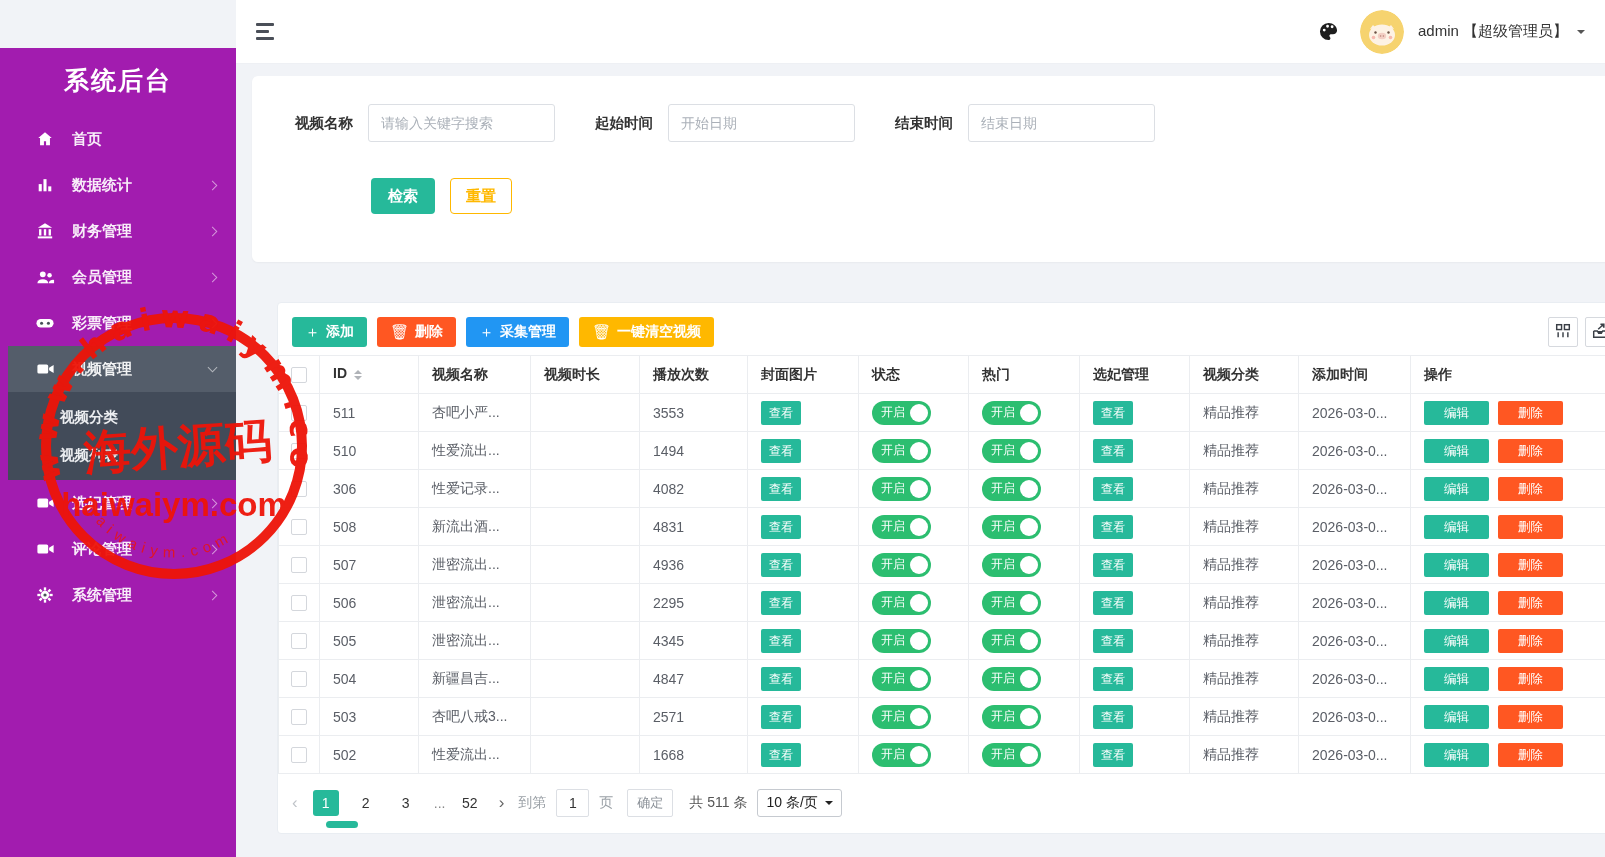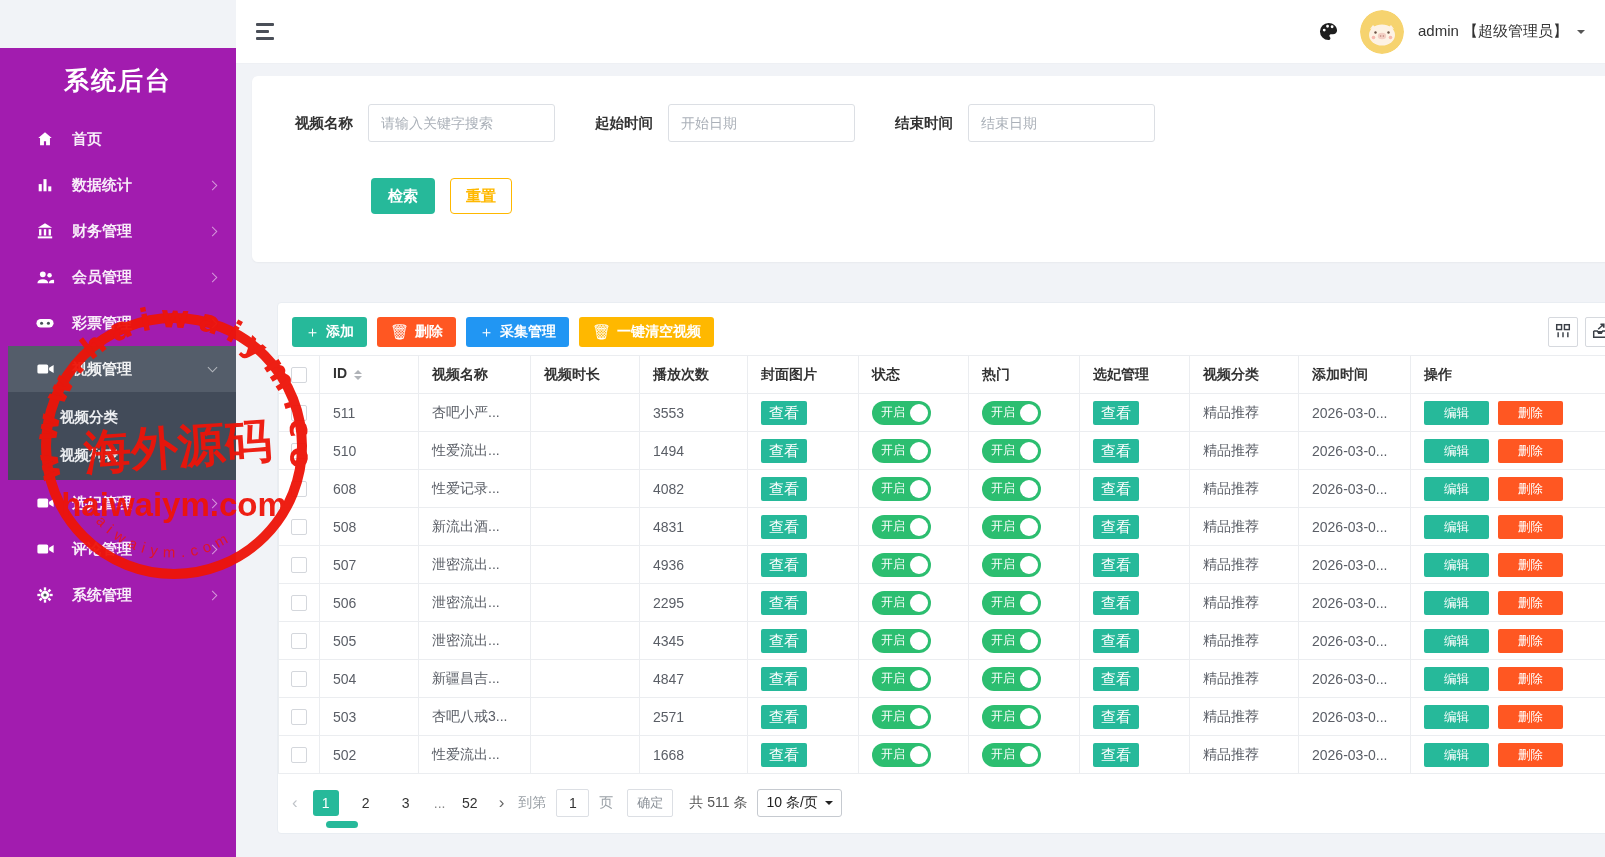--- a/index.html
+++ b/index.html
@@ -55,21 +55,21 @@
 
   table { width:100%; border-collapse:collapse; table-layout:fixed; }
   th,td { border:1px solid #ebedf0; height:38px; font-size:14px; color:#5a5e66; padding:0 4px 0 13px; text-align:left; overflow:hidden; white-space:nowrap; }
   th { color:#333; font-weight:bold; }
   .cell-cb { text-align:center; padding:0; }
   .cb { display:inline-block; width:16px; height:16px; border:1px solid #d4d7dc; border-radius:2px; background:#fff; vertical-align:middle; cursor:pointer; }
   .sorter { display:inline-block; vertical-align:middle; margin-left:7px; }
   .sorter b { display:block; width:0; height:0; border:4.5px solid transparent; }
   .sorter b.up { border-bottom-color:#b0b3b8; margin-bottom:2px; }
   .sorter b.dn { border-top-color:#b0b3b8; }
-  .badge { display:inline-block; height:24px; line-height:24px; padding:0 8px; border-radius:2px; background:#26b99a; color:#fff; font-size:15px; border:none; cursor:pointer; }
+  .badge { display:inline-block; height:24px; line-height:24px; padding:0 8px; border-radius:2px; background:#26b99a; color:#fff; font-size:12px; border:none; cursor:pointer; }
   .toggle { position:relative; display:inline-flex; align-items:center; width:59px; height:24px; border-radius:12px; background:#2cbe70; cursor:pointer; }
   .toggle em { font-style:normal; color:#fff; font-size:12px; margin-left:9px; }
   .toggle .knob { position:absolute; right:3px; top:3px; width:18px; height:18px; background:#fff; border-radius:50%; }
   .op-btn { display:inline-block; height:24px; line-height:24px; padding:0 20px; border-radius:2px; color:#fff; font-size:12.5px; border:none; cursor:pointer; }
   .op-edit { background:#26b99a; margin-right:9px; } .op-del { background:#ff5722; }
 
   .pagination { display:flex; align-items:center; padding:15px 0 6px 14px; font-size:14px; color:#555; }
   .pg-arrow { color:#c0c4c9; font-size:17px; margin-right:15px; cursor:pointer; }
   .pg-arrow.next { color:#666; margin:0 8px 0 2px; }
   .pg-num { min-width:26px; height:26px; display:flex; align-items:center; justify-content:center; margin-right:14px; border-radius:3px; cursor:pointer; color:#333; }
@@ -385,21 +385,21 @@
                 <em>开启</em>
                 <i class="knob"></i>
               </span></td>
             <td><button class="badge">查看</button></td>
             <td>精品推荐</td>
             <td>2026-03-0...</td>
             <td><button class="op-btn op-edit">编辑</button><button class="op-btn op-del">删除</button></td>
           </tr>
           <tr>
             <td class="cell-cb"><span class="cb"></span></td>
-            <td>608</td>
+            <td>306</td>
             <td>性爱记录...</td>
             <td></td>
             <td>4082</td>
             <td><button class="badge">查看</button></td>
             <td><span class="toggle">
                 <em>开启</em>
                 <i class="knob"></i>
               </span></td>
             <td><span class="toggle">
                 <em>开启</em>

